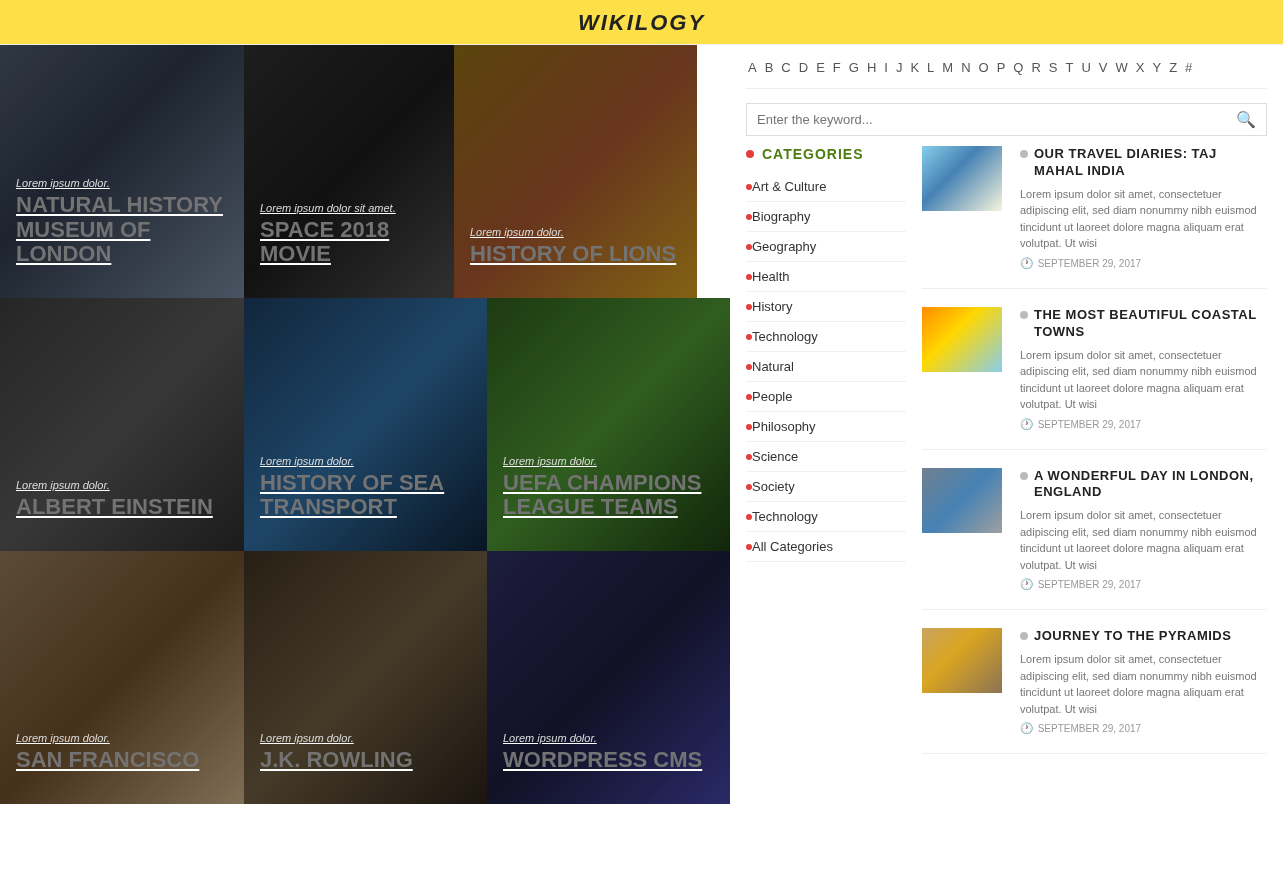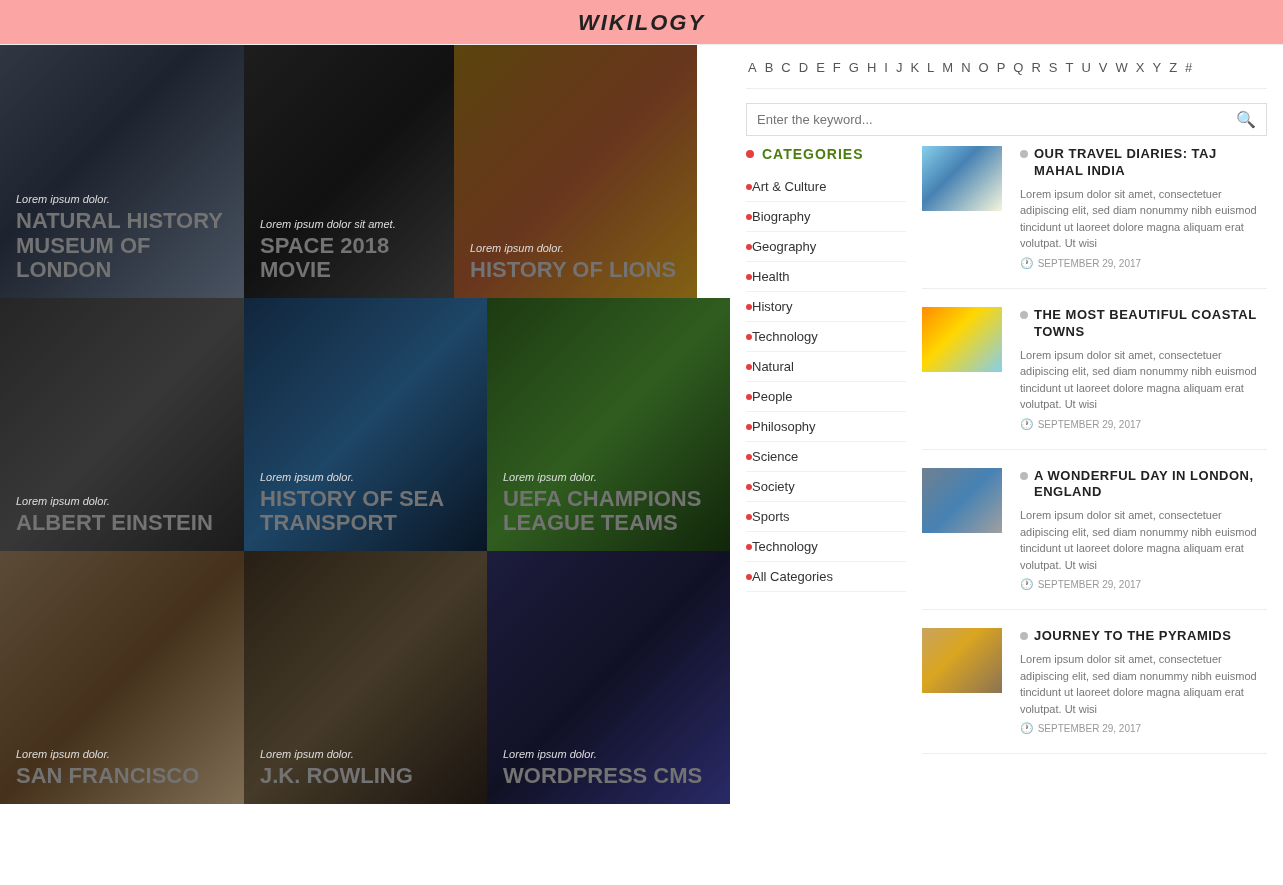--- a/index.html
+++ b/index.html
@@ -1,20 +1,20 @@
 <!DOCTYPE html>
 <html><head>
   <meta charset="utf-8">
   <style>
     * { margin: 0; padding: 0; box-sizing: border-box; }
     body { font-family: Arial, sans-serif; background: #fff; width: 1283px; min-height: 885px; overflow-x: hidden; }
 
     
     .header {
-      background: #fca5a5;
+      background: #fde047;
       text-align: center;
       padding: 10px 0 8px;
       border-bottom: 1px solid #eee;
     }
     .logo {
       font-size: 22px;
       font-weight: 900;
       letter-spacing: 2px;
       color: #222;
       font-style: italic;
@@ -46,23 +46,24 @@
     .grid-cell .bg {
       width: 100%;
       height: 100%;
       background-size: cover;
       background-position: center;
       filter: brightness(0.65);
     }
 
     .grid-cell .overlay-text {
       position: absolute;
-      bottom: 16px;
+      bottom: 32px;
       left: 16px;
       color: #fff;
+      text-decoration: underline;
     }
 
     .grid-cell .subtitle {
       font-size: 11px;
       font-style: italic;
       margin-bottom: 4px;
       color: #ddd;
     }
 
     .grid-cell .title {
@@ -445,24 +446,20 @@
             <li class="category-item">
               <span class="cat-bullet"></span>
               <span class="cat-label">Science</span>
             </li>
             <li class="category-item">
               <span class="cat-bullet"></span>
               <span class="cat-label">Society</span>
             </li>
             <li class="category-item">
               <span class="cat-bullet"></span>
-              <span class="cat-label">Sports</span>
-            </li>
-            <li class="category-item">
-              <span class="cat-bullet"></span>
               <span class="cat-label">Technology</span>
             </li>
             <li class="category-item">
               <span class="cat-bullet"></span>
               <span class="cat-label">All Categories</span>
             </li>
           </ul>
       </div>
 
       <div class="articles-section" id="articles-list">

